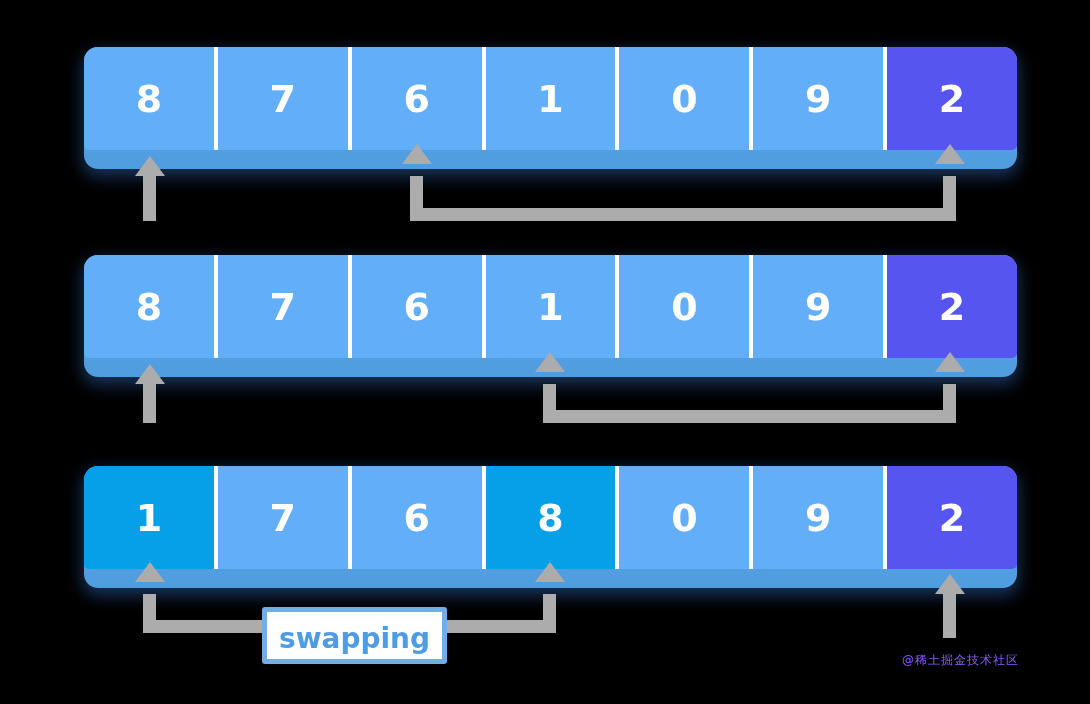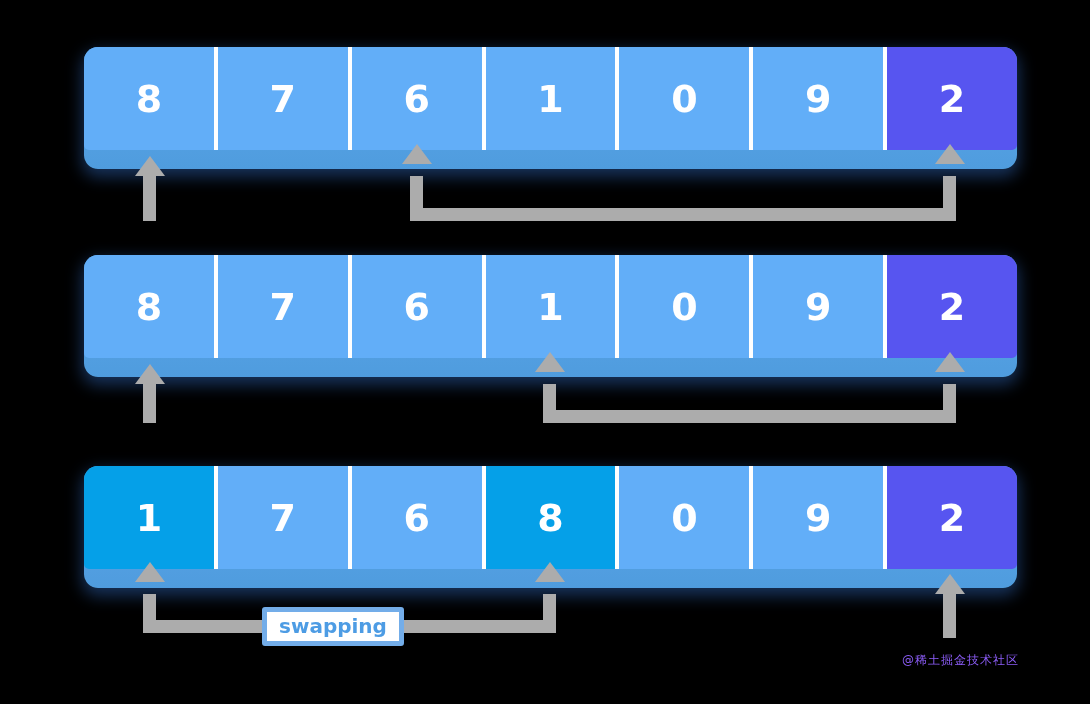--- a/index.html
+++ b/index.html
@@ -53,22 +53,22 @@
   
   .p-r2-arrow{left:143px;top:384px;height:39px;}
   .p-r2-bracket{left:543px;top:384px;width:413px;height:39px;}
   
   .p-r3-bracket{left:143px;top:594px;width:413px;height:39px;}
   .p-r3-arrow{left:943px;top:594px;height:44px;}
   
   .swap-label{
     position:absolute;left:262px;top:607px;z-index:5;
     background:#fff;border:5px solid #73ade9;border-radius:3px;
-    color:#4d9ce4;font-size:20px;font-weight:600;
-    padding:3px 12px 4px 12px;line-height:1.1;
+    color:#4d9ce4;font-size:28px;font-weight:600;
+    padding:12px 12px 4px 12px;line-height:1.1;
     font-family:"DejaVu Sans","Liberation Sans",sans-serif;
   }
   
   .watermark{
     position:absolute;left:902px;top:652px;
     color:#8b5cf6;font-size:12px;letter-spacing:1px;white-space:nowrap;
   }
 </style>
 </head>
 <body>

